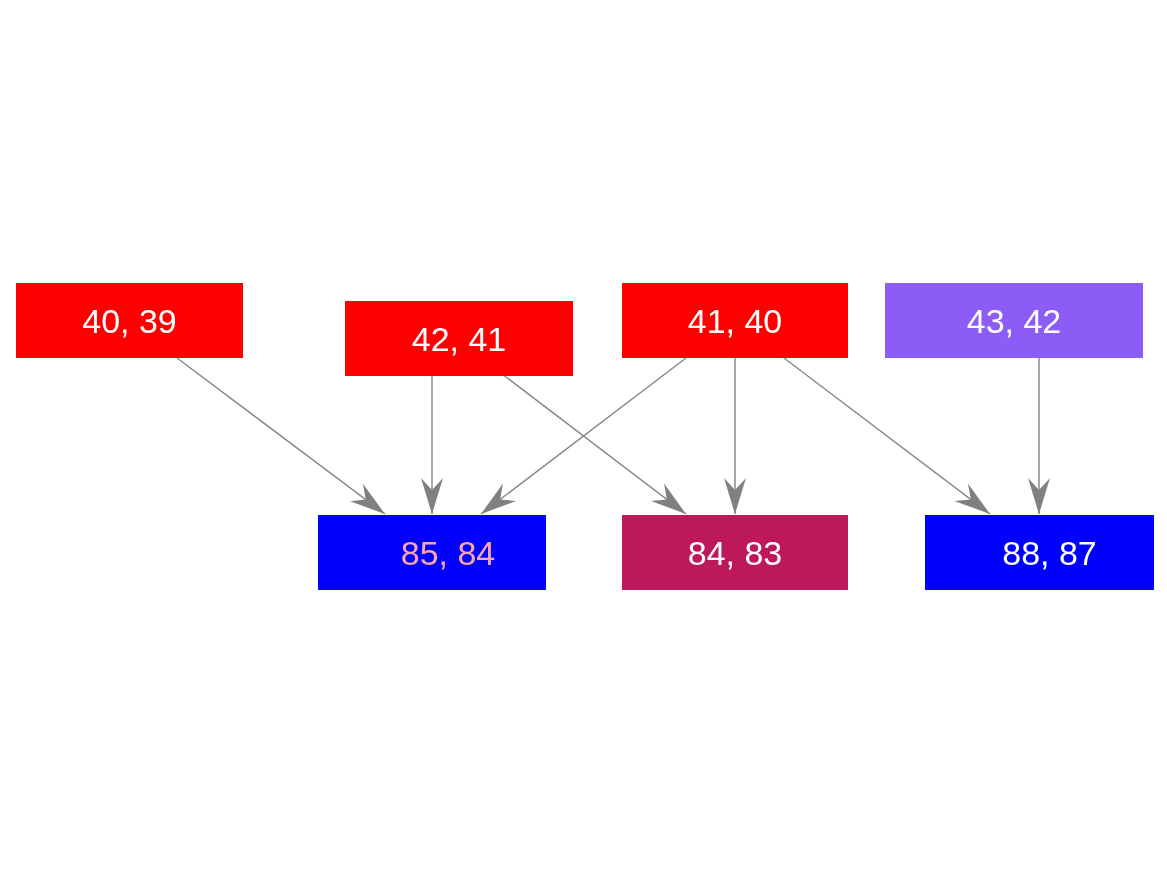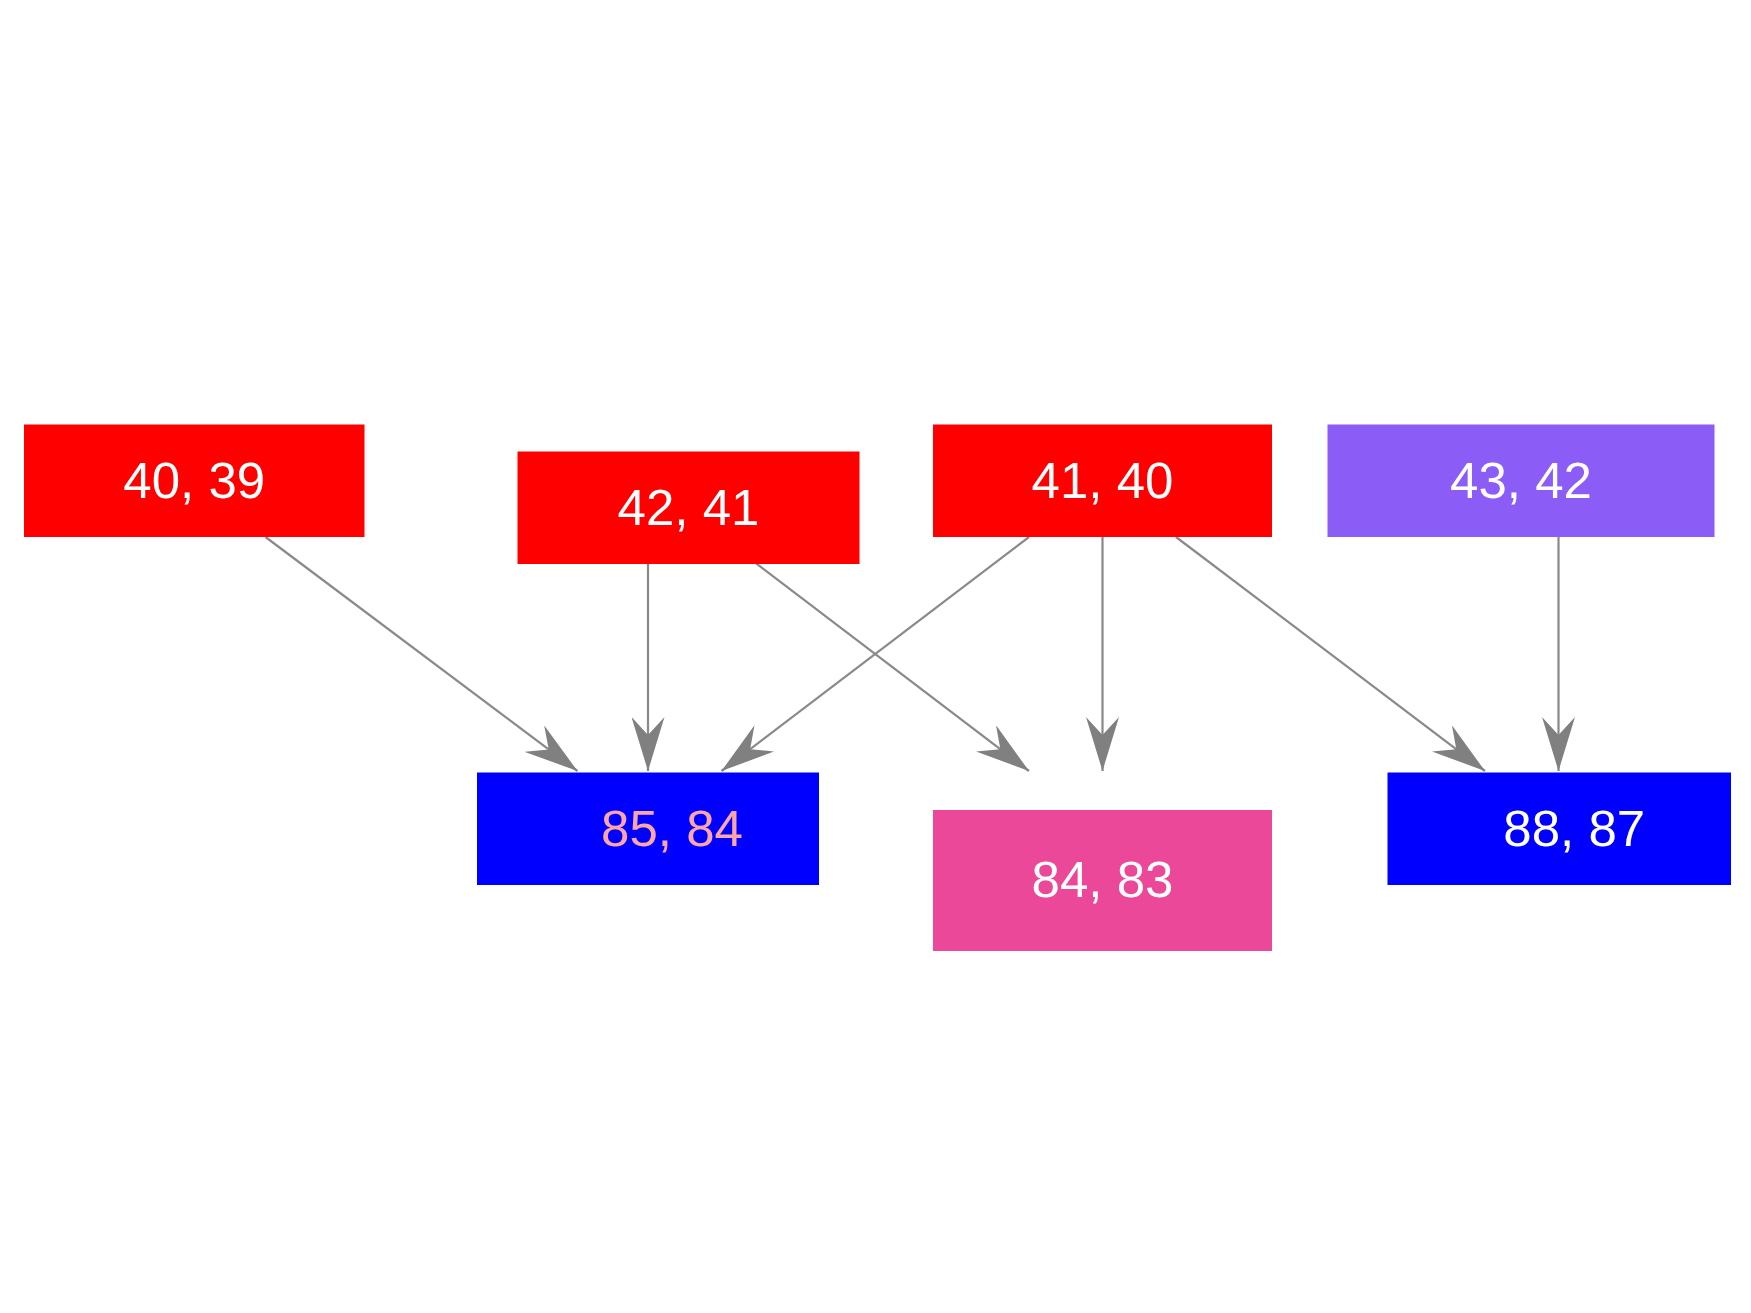--- a/index.html
+++ b/index.html
@@ -64,20 +64,20 @@
   </div>
   <div class="node" style="left: 622px; top: 283px; width: 226px; height: 75px; background: rgb(255, 0, 0); text-align: center;">
     <span class="node-label" style="color: rgb(255, 255, 255);">41, 40</span>
   </div>
   <div class="node" style="left: 885px; top: 283px; width: 258px; height: 75px; background: #8b5cf6;">
     <span class="node-label" style="color: rgb(255, 255, 255);">43, 42</span>
   </div>
   <div class="node" style="left: 318px; top: 515px; width: 228px; height: 75px; background: rgb(0, 0, 255);">
     <span class="node-label" style="color: #fca5a5; margin-left: 32px;">85, 84</span>
   </div>
-  <div class="node" style="left: 622px; top: 540px; width: 226px; height: 94px; background: #ec4899;">
+  <div class="node" style="left: 622px; top: 515px; width: 226px; height: 75px; background: #be185d;">
     <span class="node-label" style="color: rgb(255, 255, 255);">84, 83</span>
   </div>
   <div class="node" style="left: 925px; top: 515px; width: 229px; height: 75px; background: rgb(0, 0, 255); padding-left: 20px;">
     <span class="node-label" style="color: rgb(255, 255, 255);">88, 87</span>
   </div>
 
 </div>
 
 </body></html>

